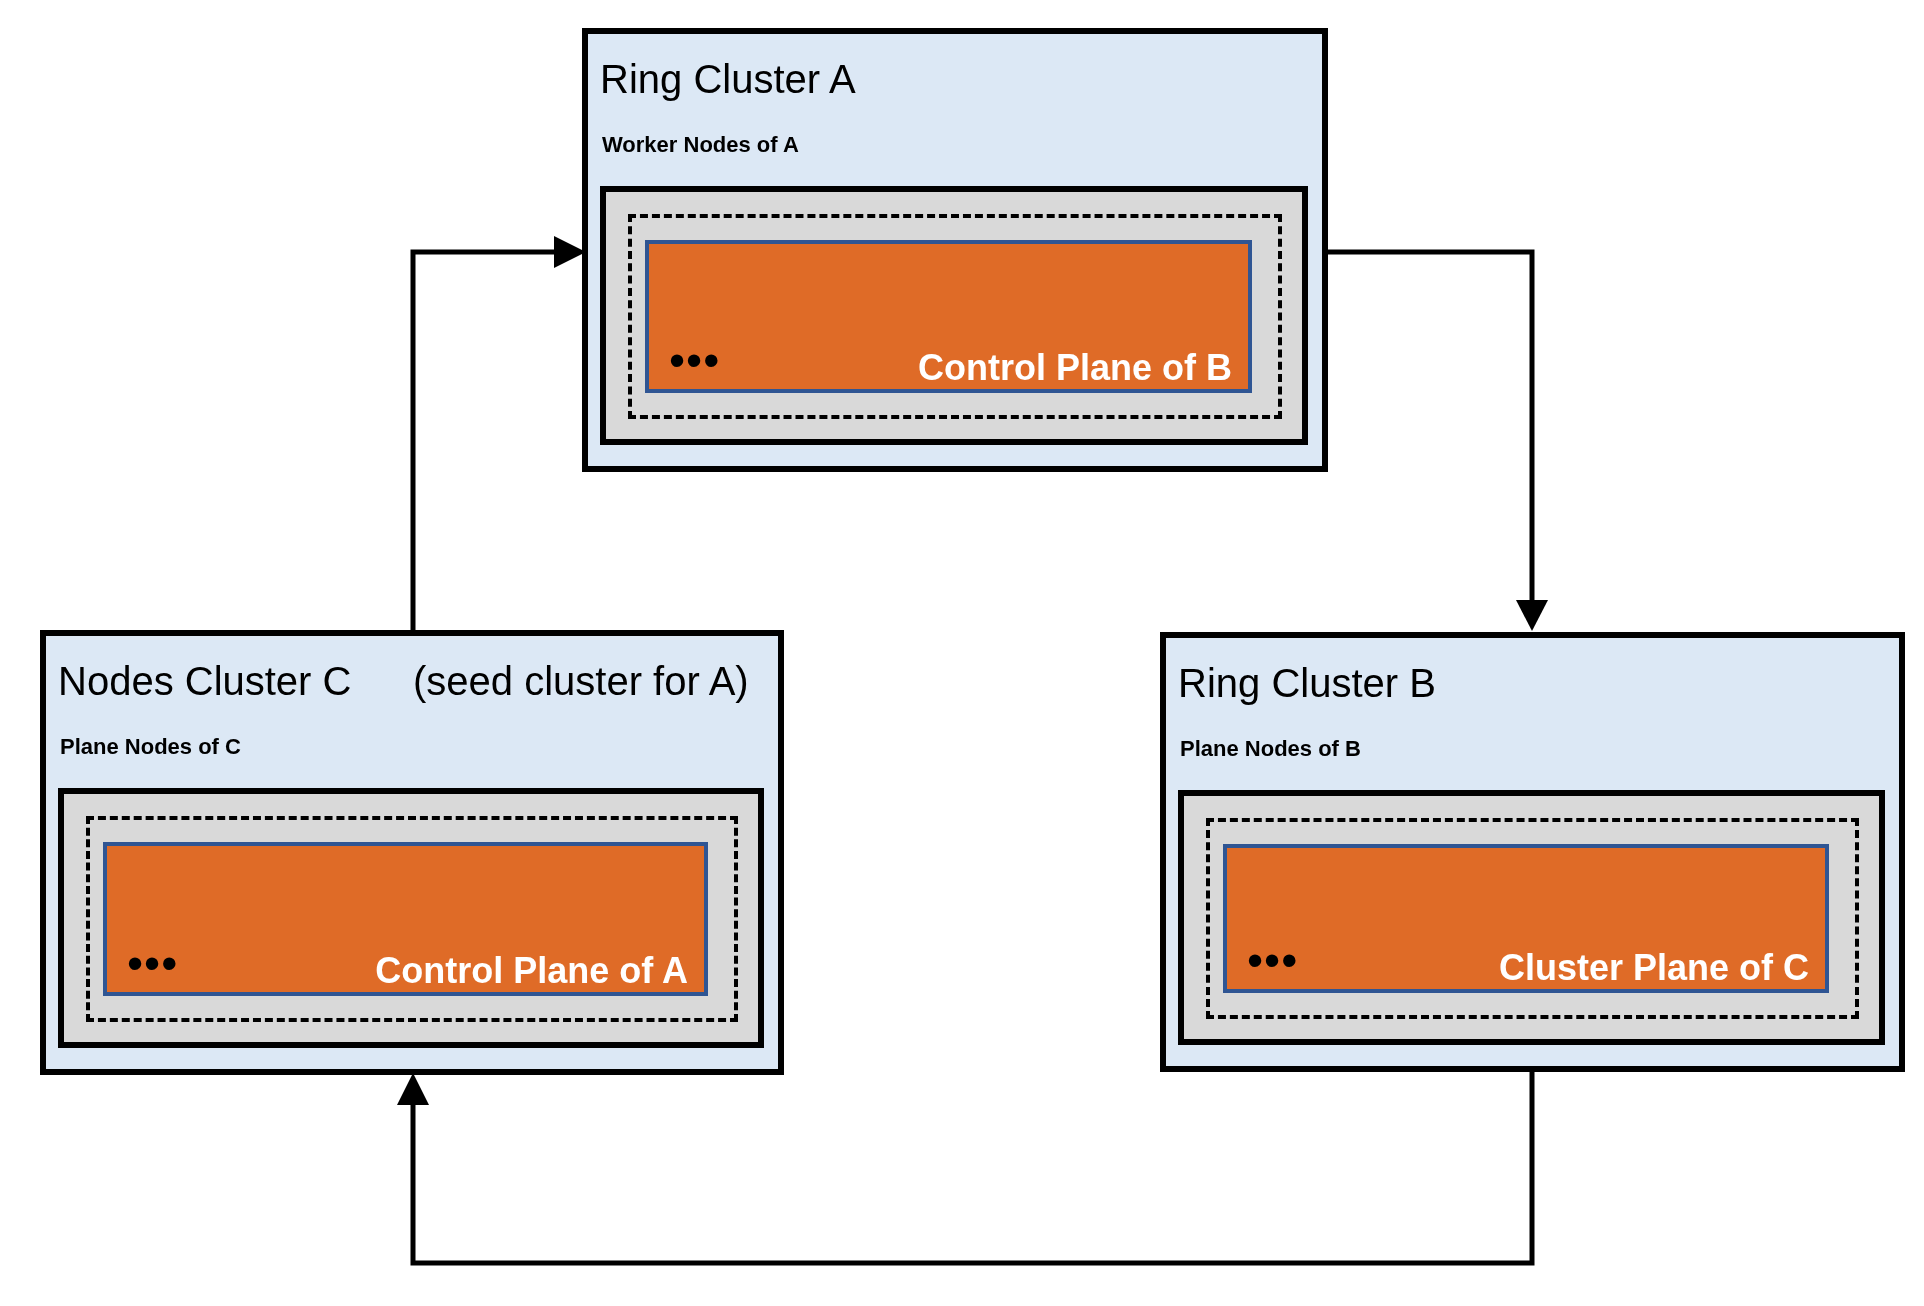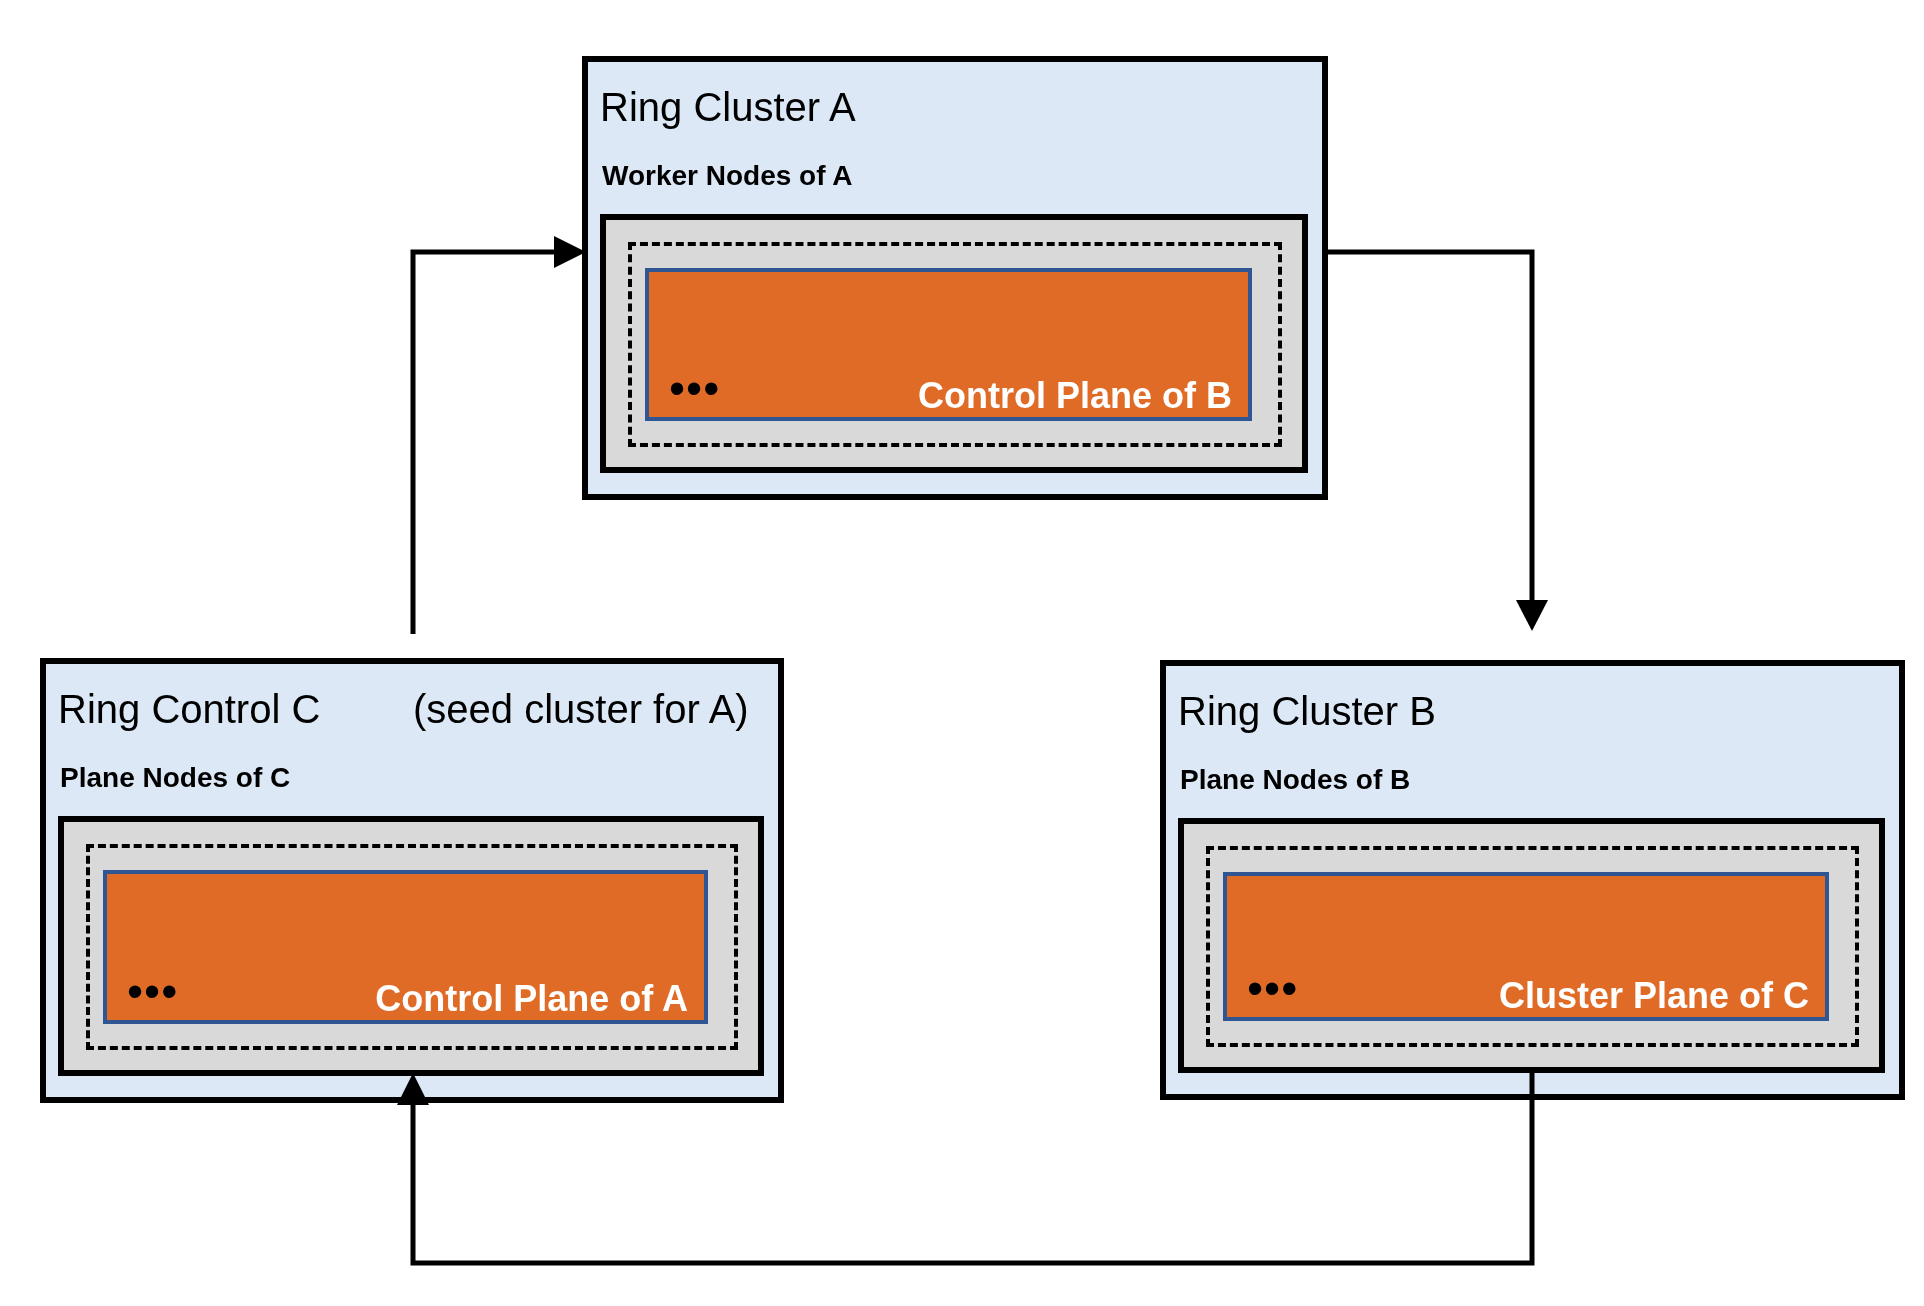--- a/index.html
+++ b/index.html
@@ -22,39 +22,38 @@
     position:relative;
     width:1924px;
     height:1306px;
     background:var(--color-page-bg,#fff);
     overflow:hidden;
   }
   .cluster{
     position:absolute;
     background:var(--color-cluster-fill,#dce8f5);
     border:6px solid var(--color-line,#000);
-    margin-top:28px;
   }
   #cluster-a{left:582px;top:28px;width:746px;height:444px;}
   #cluster-c{left:40px;top:630px;width:744px;height:445px;}
   #cluster-b{left:1160px;top:632px;width:745px;height:440px;}
   .cluster-title{
     position:absolute;
     top:22px;left:12px;right:10px;
     display:flex;
     font-size:40px;
     line-height:1.15;
     white-space:nowrap;
   }
   .cluster-name{width:355px;flex:0 0 auto;}
   .cluster-seed{flex:0 0 auto;}
   .worker-label{
     position:absolute;
     top:98px;left:14px;
-    font-size:28px;
+    font-size:22px;
     font-weight:bold;
     white-space:nowrap;
   }
   .worker-box{
     position:absolute;
     left:12px;right:14px;top:152px;bottom:21px;
     background:var(--color-worker-fill,#d9d9d9);
     border:6px solid var(--color-line,#000);
   }
   .dashed-box{
@@ -107,21 +106,21 @@
         <div class="orange-box">
           <span class="dots">•••</span>
           <span class="cp-label">Control Plane of B</span>
         </div>
       </div>
     </div>
   </div>
 
   <div class="cluster" id="cluster-c">
     <div class="cluster-title">
-      <span class="cluster-name">Ring Control C</span>
+      <span class="cluster-name">Nodes Cluster C</span>
       <span class="cluster-seed">(seed cluster for A)</span>
     </div>
     <div class="worker-label">Plane Nodes of C</div>
     <div class="worker-box">
       <div class="dashed-box">
         <div class="orange-box">
           <span class="dots">•••</span>
           <span class="cp-label">Control Plane of A</span>
         </div>
       </div>

